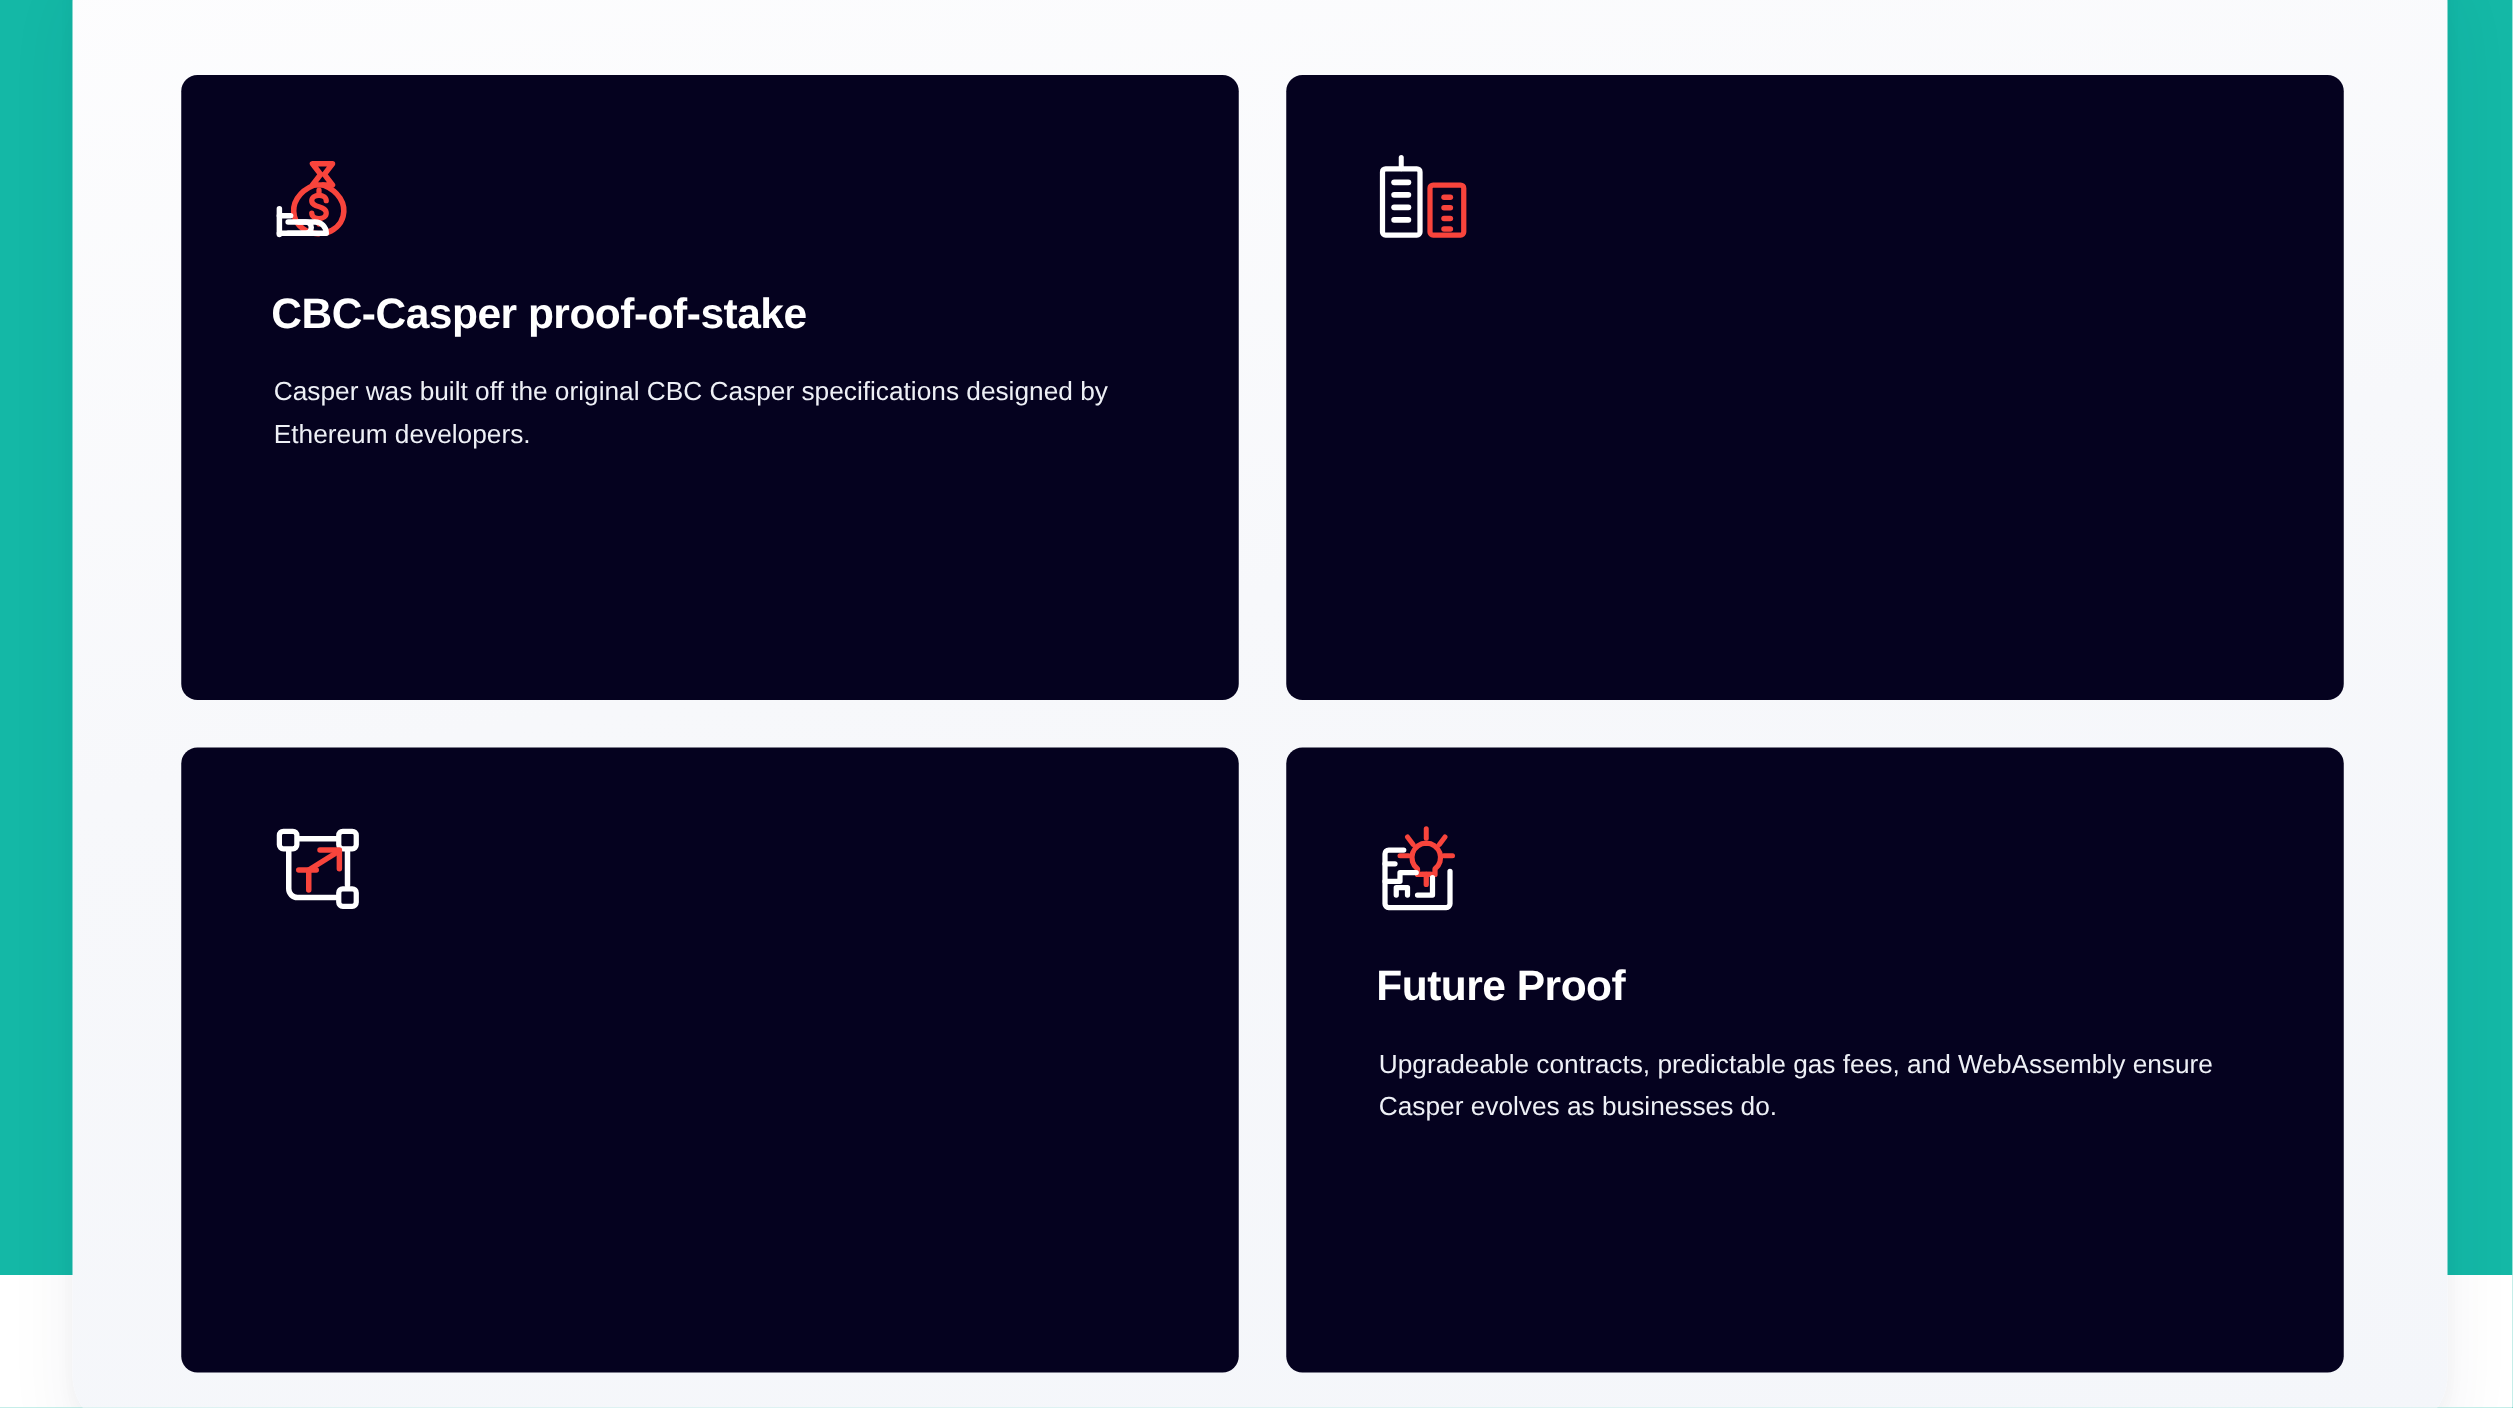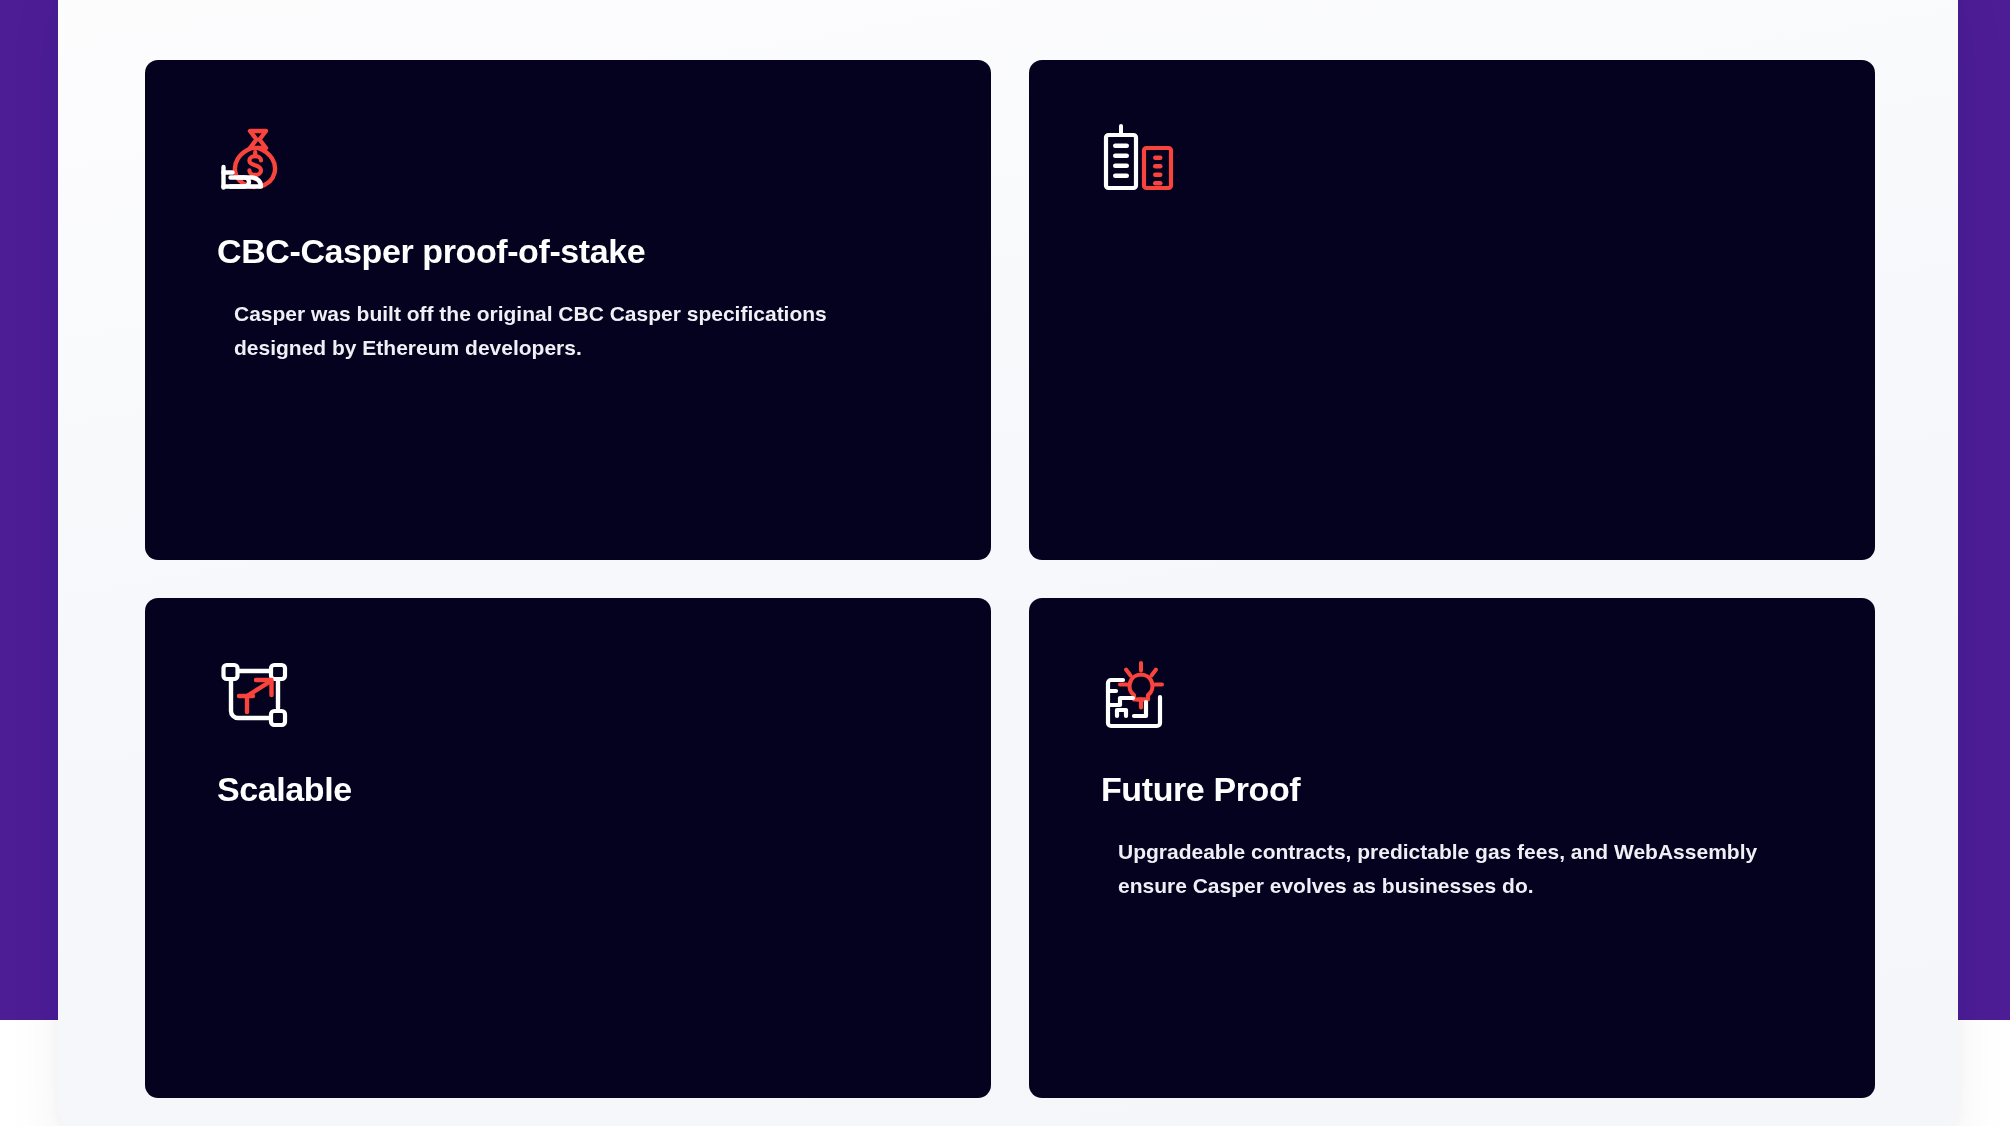--- a/index.html
+++ b/index.html
@@ -13,21 +13,21 @@
   body {
     font-family: "Liberation Sans", sans-serif;
     -webkit-font-smoothing: antialiased;
   }
 
   
   #page-root {
     position: relative;
     width: 2010px;
     height: 1020px;
-    background: #4c1d95;
+    background: #14b8a6;
   }
   #bg-panel {
     position: absolute;
     left: 58px;
     top: -44px;
     width: 1900px;
     height: 1190px;
     border-radius: 46px;
     background: linear-gradient(170deg, #fdfdfe 0%, #f7f8fb 45%, #f4f6fa 100%);
     box-shadow: 0 26px 60px rgba(24, 30, 70, 0.055),
@@ -65,24 +65,24 @@
   .card-title {
     font-size: 34px;
     font-weight: bold;
     color: #ffffff;
     letter-spacing: -0.4px;
     margin: 0 0 26px 0;
     line-height: 1.15;
   }
   .card-body {
     font-size: 21px;
-    font-weight: bold;
+    font-weight: normal;
     color: #eef0f6;
     line-height: 1.62;
-    margin: 17px;
+    margin: 2px;
     max-width: 700px;
   }
 </style>
 </head>
 <body>
 
 <div id="page-root">
 
   <div id="bg-panel"></div>
 
@@ -141,21 +141,20 @@
 
           <rect x="6.5" y="5" width="14" height="14" rx="3.2" stroke="#ffffff" stroke-width="4.2" fill="#05021f"></rect>
           <rect x="54" y="5" width="14" height="14" rx="3.2" stroke="#ffffff" stroke-width="4.2" fill="#05021f"></rect>
           <rect x="54" y="51" width="14" height="14" rx="3.2" stroke="#ffffff" stroke-width="4.2" fill="#05021f"></rect>
 
           <path d="M22 36 h14 M30 52 v-16" stroke="#f8443c" stroke-width="4.4" stroke-linecap="round"></path>
           <path d="M30 36 L54 21" stroke="#f8443c" stroke-width="4.4" stroke-linecap="round"></path>
           <path d="M39 20 h15.5 v15" stroke="#f8443c" stroke-width="4.4" stroke-linecap="round" stroke-linejoin="round" fill="none"></path>
         </svg>
       </span>
-      <h2 class="card-title">Scalable</h2>
     </div>
 
     <div class="feature-card">
       <span class="card-icon">
         <svg width="76" height="76" viewBox="0 0 76 76" fill="none">
 
           <path d="M40 3 v7.5" stroke="#f8443c" stroke-width="4" stroke-linecap="round"></path>
           <path d="M25 9.5 l4.5 6" stroke="#f8443c" stroke-width="4" stroke-linecap="round"></path>
           <path d="M55 9.5 l-4.5 6" stroke="#f8443c" stroke-width="4" stroke-linecap="round"></path>
           <path d="M19 24.5 h7" stroke="#f8443c" stroke-width="4" stroke-linecap="round"></path>

